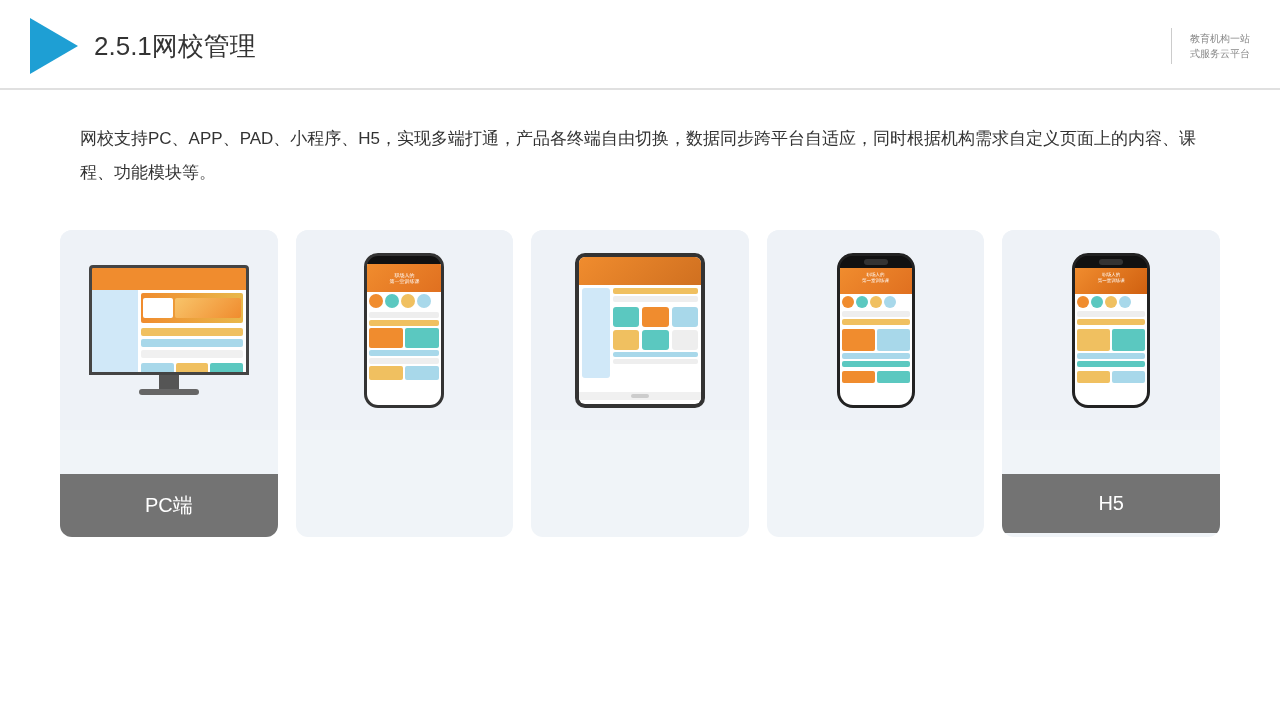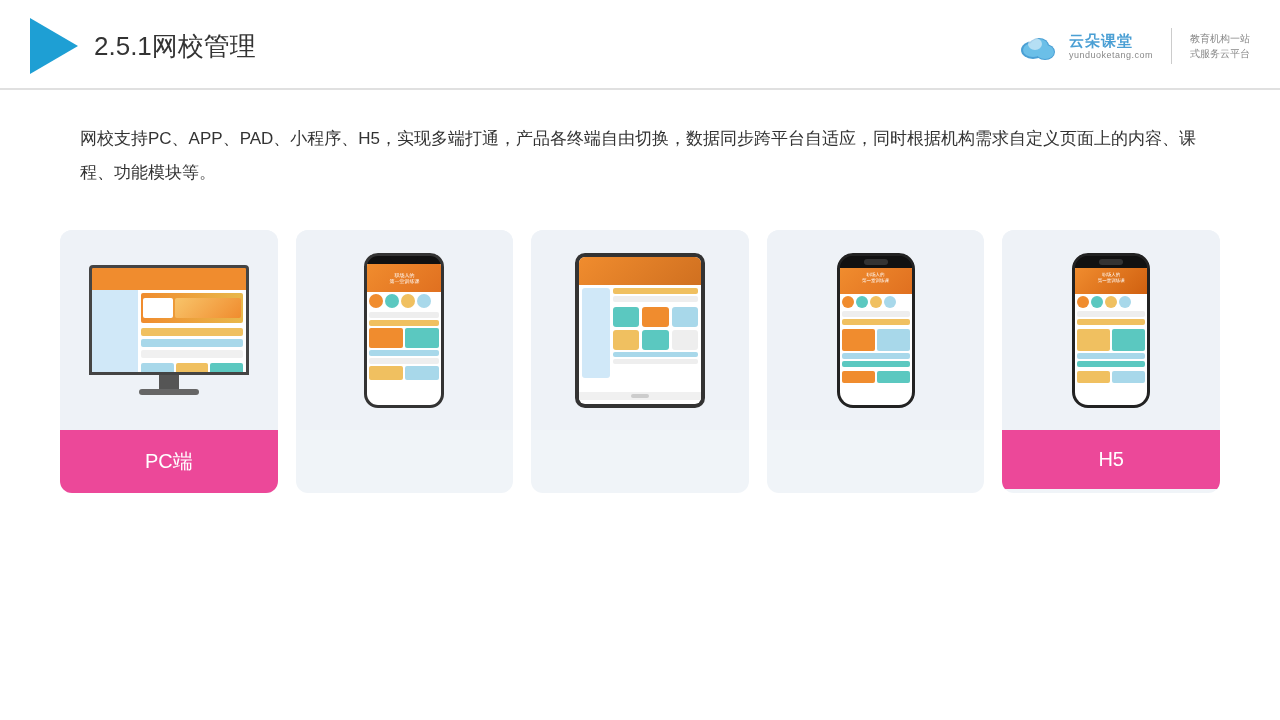--- a/index.html
+++ b/index.html
@@ -108,26 +108,27 @@
     .card-image-area {
       height: 200px;
       display: flex;
       align-items: center;
       justify-content: center;
       padding: 16px;
       background: #eef2f7;
     }
 
     .card-label {
-      background: #ec4899;
+      background: #737373;
       color: #fff;
       font-size: 20px;
       text-align: center;
       padding: 18px 10px;
       font-weight: 500;
+      margin-top: 44px;
     }
 
     
     .pc-mockup {
       display: flex;
       flex-direction: column;
       align-items: center;
     }
     .pc-screen {
       width: 160px;
@@ -395,37 +396,20 @@
   </style>
 </head>
 <body>
 
 <div class="header">
   <div class="header-left">
     <div class="logo-triangle"></div>
     <h1 class="page-title">2.5.1网校管理</h1>
   </div>
   <div class="header-right">
-    <div class="cloud-logo">
-
-      <svg class="cloud-icon-svg" viewBox="0 0 48 36" fill="none">
-        <ellipse cx="18" cy="22" rx="12" ry="9" fill="#4a9fd4"></ellipse>
-        <ellipse cx="30" cy="24" rx="10" ry="8" fill="#4a9fd4"></ellipse>
-        <ellipse cx="24" cy="18" rx="10" ry="8" fill="#4a9fd4"></ellipse>
-        <ellipse cx="18" cy="22" rx="10" ry="7" fill="#6bbfe8"></ellipse>
-        <ellipse cx="30" cy="24" rx="9" ry="7" fill="#6bbfe8"></ellipse>
-        <ellipse cx="24" cy="18" rx="9" ry="7" fill="#6bbfe8"></ellipse>
-
-        <ellipse cx="20" cy="16" rx="7" ry="6" fill="white" opacity="0.5"></ellipse>
-      </svg>
-      <div class="logo-text-block">
-        <span class="logo-main-text">云朵课堂</span>
-        <span class="logo-sub-text">yunduoketang.com</span>
-      </div>
-    </div>
     <div class="logo-divider"></div>
     <div class="logo-tagline">教育机构一站<br>式服务云平台</div>
   </div>
 </div>
 
 <div class="description">网校支持PC、APP、PAD、小程序、H5，实现多端打通，产品各终端自由切换，数据同步跨平台自适应，同时根据机构需求自定义页面上的内容、课程、功能模块等。</div>
 
 <div class="cards-container">
 
   <div class="card">

